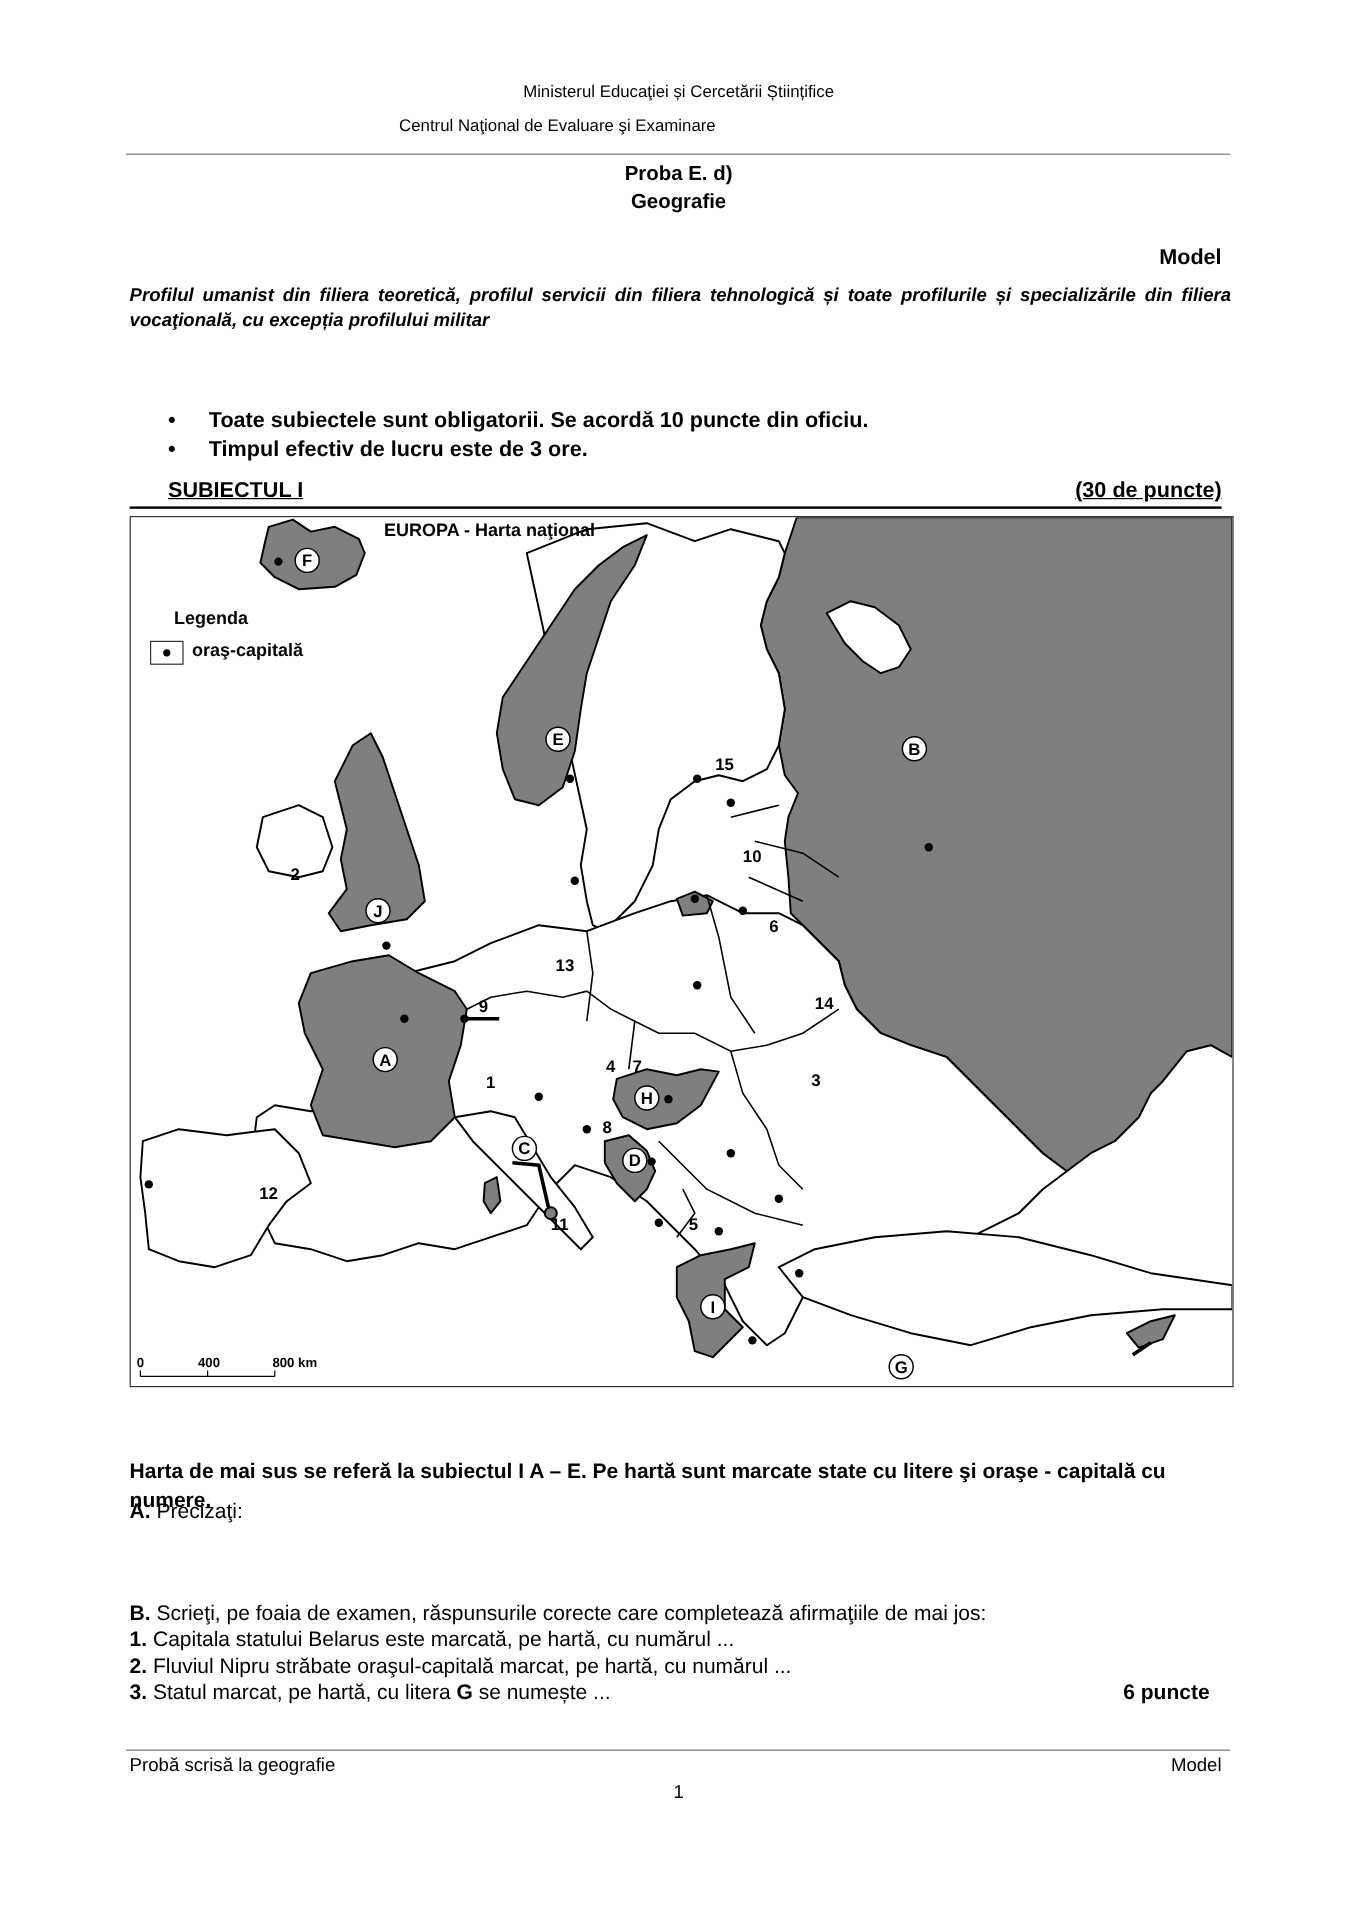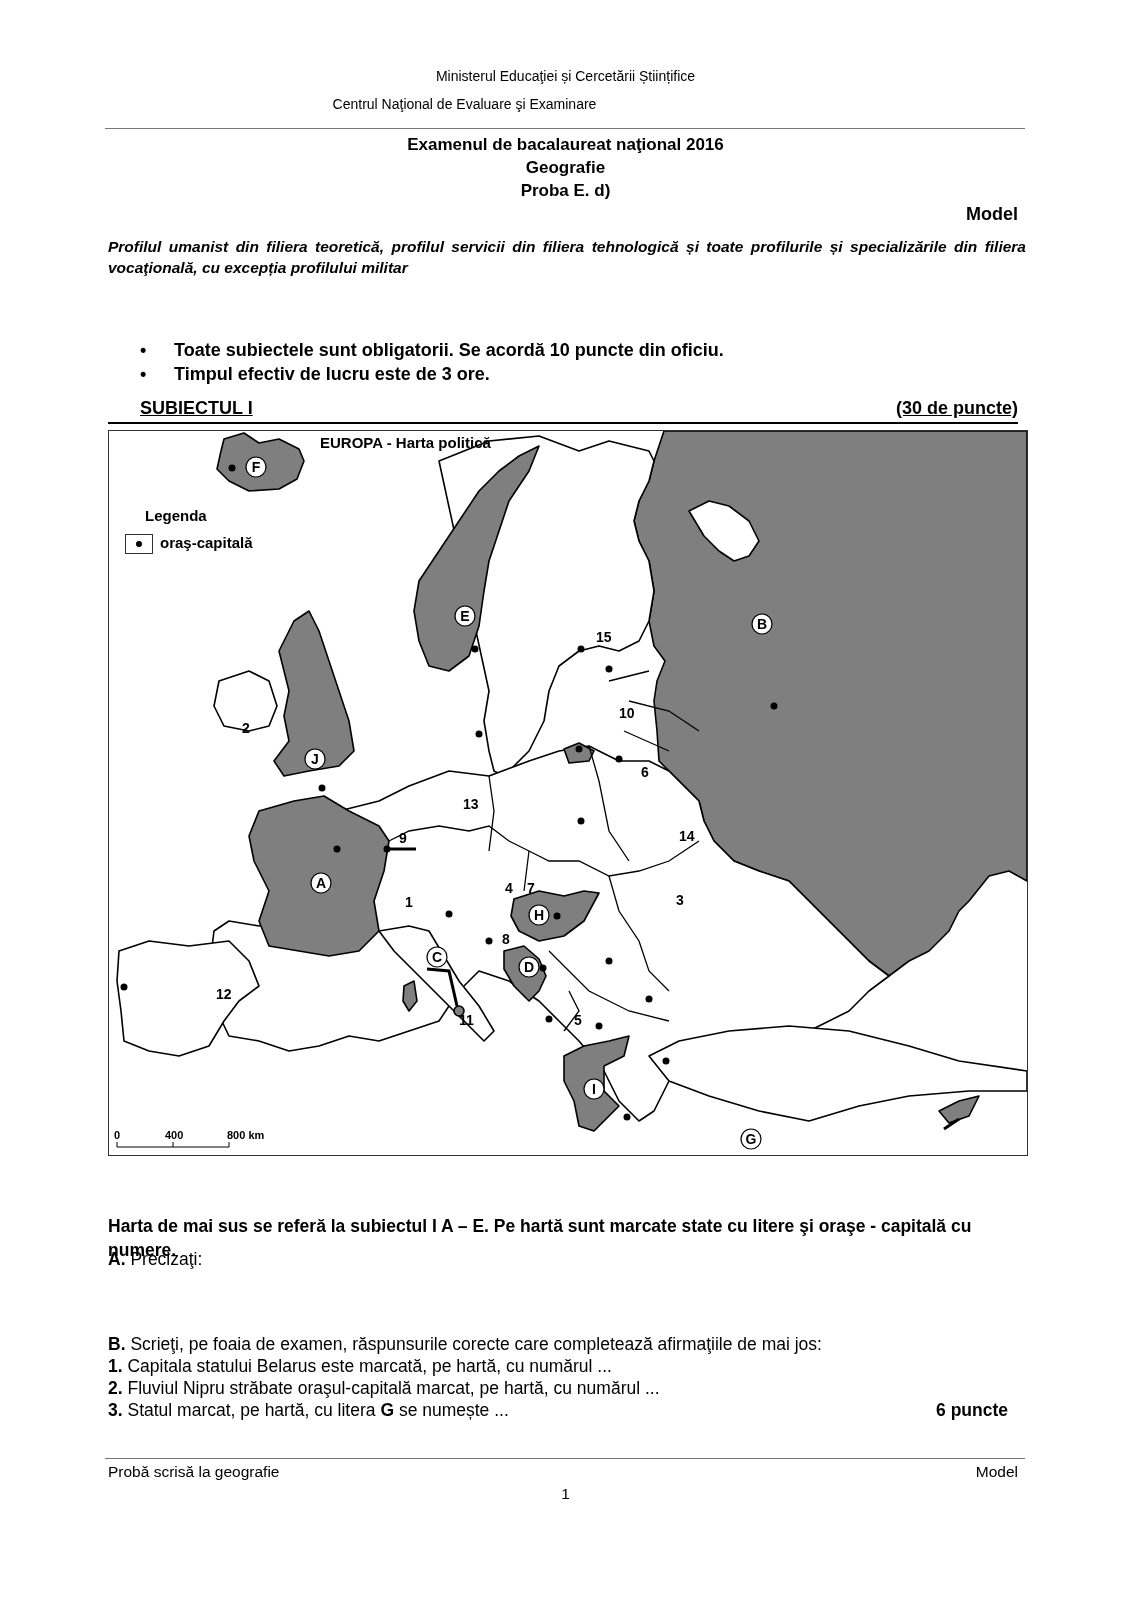--- a/index.html
+++ b/index.html
@@ -40,23 +40,22 @@
     svg text { font-family: "Liberation Sans", sans-serif; }
   </style>
 </head>
 <body>
 
 <div class="abs ministry">Ministerul Educaţiei și Cercetării Științifice</div>
 <div class="abs center-line2">Centrul Naţional de Evaluare şi Examinare</div>
 <div class="abs hr-top"></div>
 
 <div class="abs title">
-  <div>Examenul de bacalaureat naţional 2016</div>
+  <div>Proba E. d)</div>
   <div>Geografie</div>
-  <div>Proba E. d)</div>
 </div>
 <div class="abs model">Model</div>
 <div class="abs profile">Profilul umanist din filiera teoretică, profilul servicii din filiera tehnologică și toate profilurile și specializările din filiera vocaţională, cu excepția profilului militar</div>
 
 <ul class="abs rules" style="margin:0;padding:0;">
   <li><span class="bullet">•</span><span>Toate subiectele sunt obligatorii. Se acordă 10 puncte din oficiu.</span></li>
   <li><span class="bullet">•</span><span>Timpul efectiv de lucru este de 3 ore.</span></li>
 </ul>
 
 <div class="abs subject-row">
@@ -217,21 +216,21 @@
       <line x1="8" y1="716" x2="120" y2="716" stroke="#000" stroke-width="1"></line>
       <line x1="8" y1="711" x2="8" y2="716" stroke="#000" stroke-width="1"></line>
       <line x1="64" y1="711" x2="64" y2="716" stroke="#000" stroke-width="1"></line>
       <line x1="120" y1="711" x2="120" y2="716" stroke="#000" stroke-width="1"></line>
       <text x="5" y="708" font-size="11" font-weight="bold">0</text>
       <text x="56" y="708" font-size="11" font-weight="bold">400</text>
       <text x="118" y="708" font-size="11" font-weight="bold">800 km</text>
     </g>
   </svg>
 </div>
-<div class="abs map-title">EUROPA - Harta politică</div>
+<div class="abs map-title">EUROPA - Harta naţional</div>
 <div class="abs legend-title">Legenda</div>
 <div class="abs legend-box">
     <span class="legend-dot"></span>
   </div>
 <div class="abs legend-label">oraş-capitală</div>
 
 <div class="abs intro">Harta de mai sus se referă la subiectul I A – E. Pe hartă sunt marcate state cu litere şi oraşe - capitală cu numere.</div>
 
 <div class="abs qA">
   <div class="q-line"><b>A.</b> <span>Precizaţi:</span></div>

